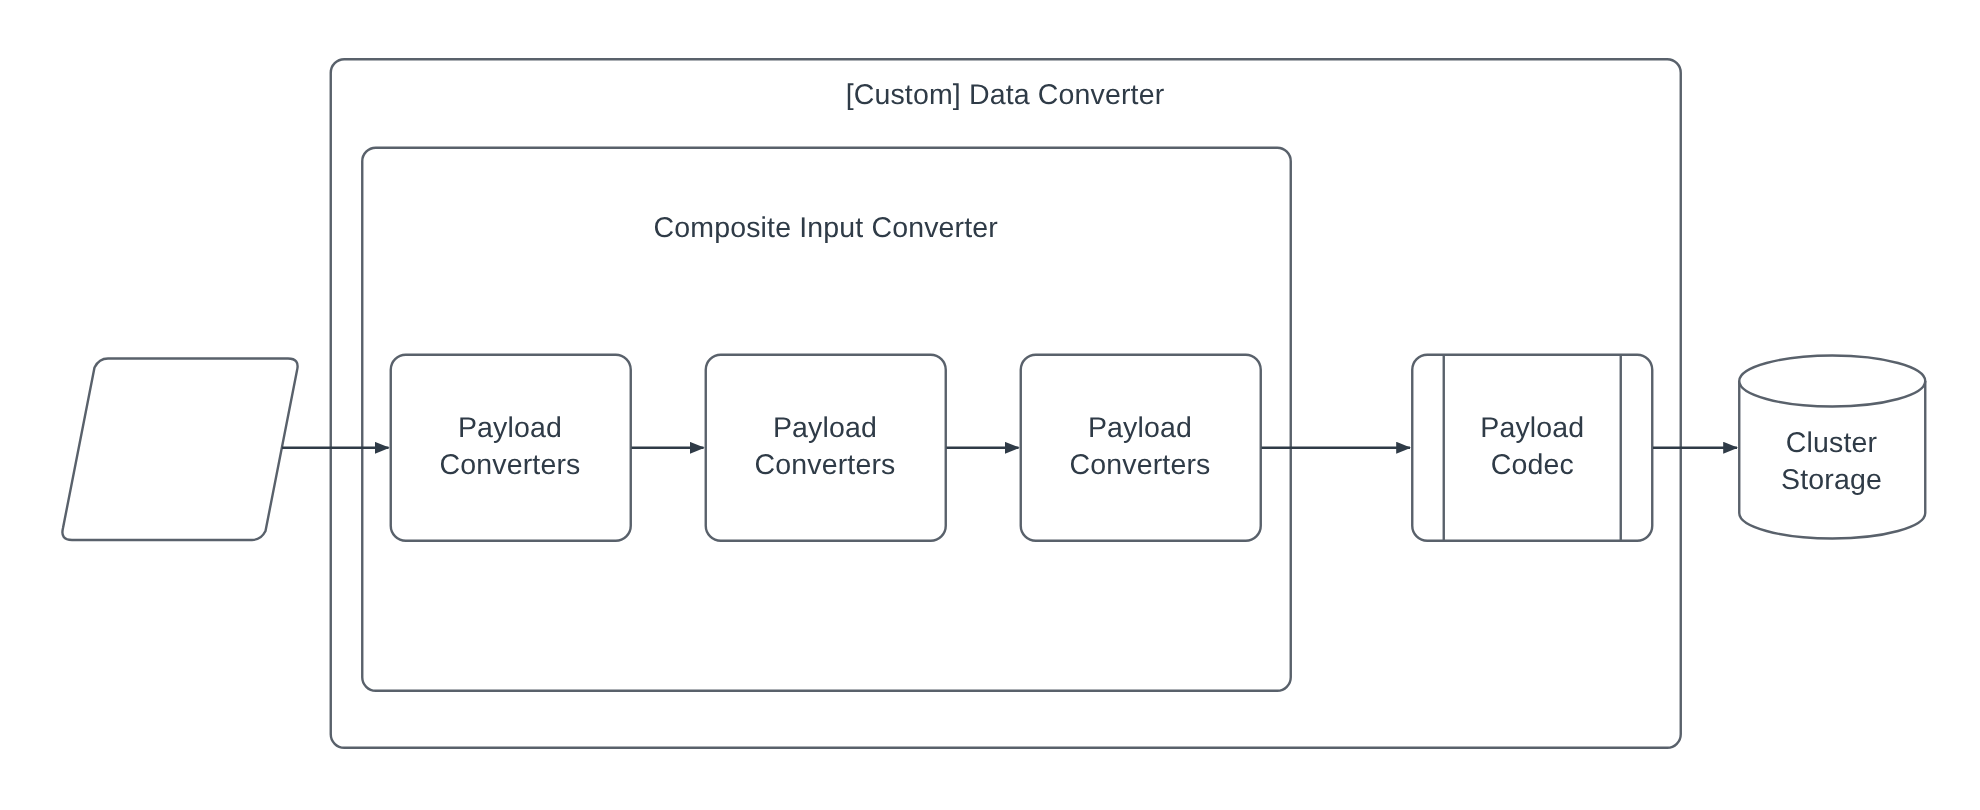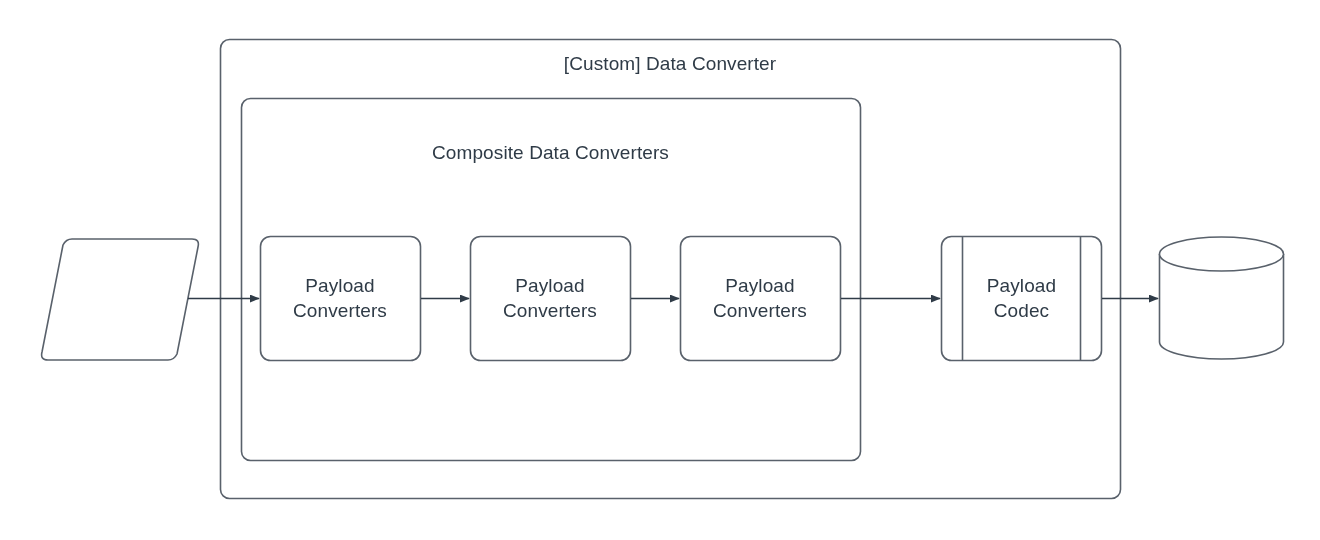--- a/index.html
+++ b/index.html
@@ -90,29 +90,31 @@
 
     <line x1="188" y1="298.5" x2="259" y2="298.5" stroke="#2f3b47" stroke-width="1.6" marker-end="url(#arrowhead)"></line>
     <line x1="421" y1="298.5" x2="469" y2="298.5" stroke="#2f3b47" stroke-width="1.6" marker-end="url(#arrowhead)"></line>
     <line x1="631" y1="298.5" x2="679" y2="298.5" stroke="#2f3b47" stroke-width="1.6" marker-end="url(#arrowhead)"></line>
     <line x1="841" y1="298.5" x2="940" y2="298.5" stroke="#2f3b47" stroke-width="1.6" marker-end="url(#arrowhead)"></line>
     <line x1="1102" y1="298.5" x2="1158" y2="298.5" stroke="#2f3b47" stroke-width="1.6" marker-end="url(#arrowhead)"></line>
   </svg>
 
   <div class="label group-title" style="left:220px; top:51px; width:900px;">[Custom] Data Converter</div>
 
-  <div class="label group-title" style="left:241px; top:140px; width:619px;">Composite Data Converters</div>
+  <div class="label group-title" style="left:241px; top:140px; width:619px;">Composite Input Converter</div>
 
 
   <div class="label centered" style="left:260px; top:236px; width:160px; height:124px;">Payload
 Converters</div>
 
   <div class="label centered" style="left:470px; top:236px; width:160px; height:124px;">Payload
 Converters</div>
 
   <div class="label centered" style="left:680px; top:236px; width:160px; height:124px;">Payload
 Converters</div>
 
   <div class="label centered" style="left:962px; top:236px; width:119px; height:124px;">Payload
 Codec</div>
 
+  <div class="label centered" style="left:1159px; top:246px; width:124px; height:124px;">Cluster
+Storage</div>
 
 </div>
 
 </body></html>

